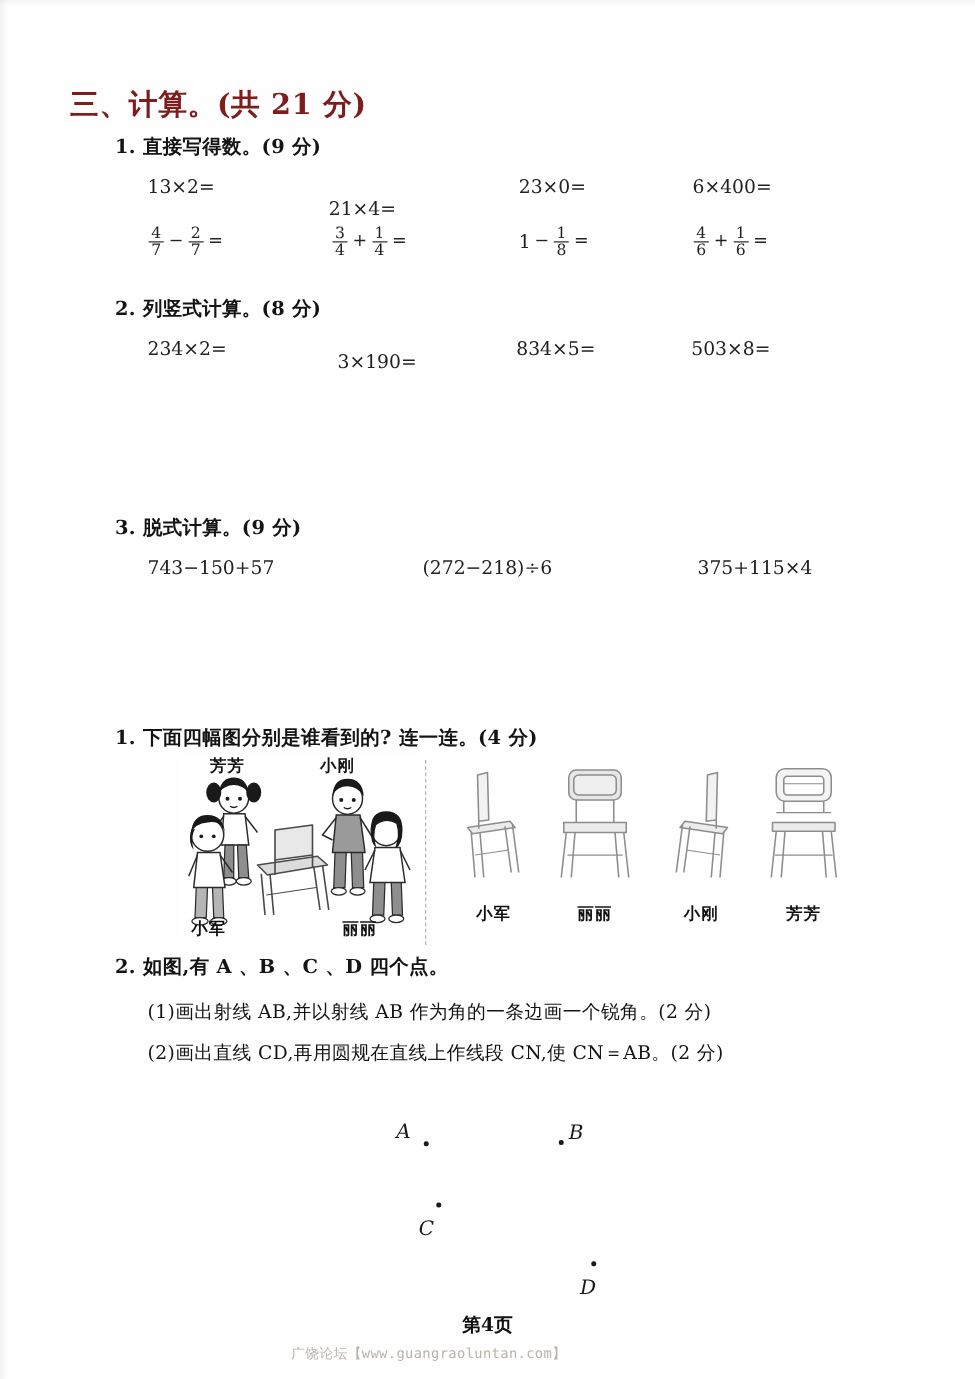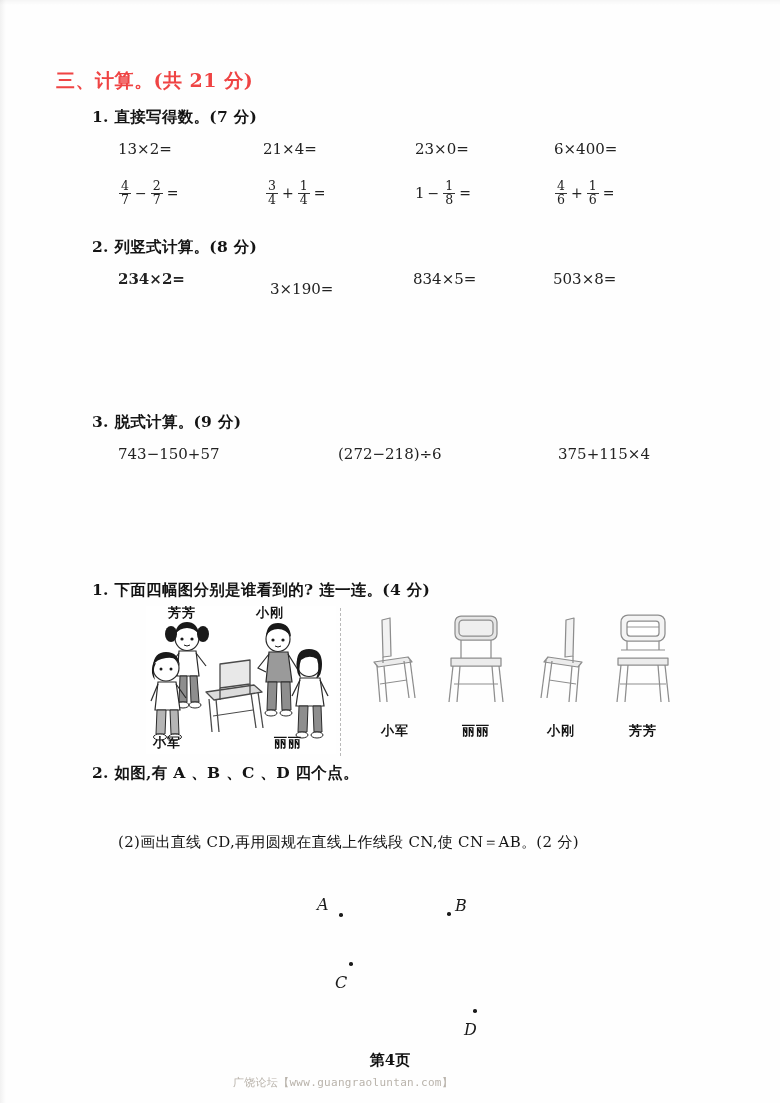--- a/index.html
+++ b/index.html
@@ -18,22 +18,22 @@
   
   .edge-left{position:absolute;left:0;top:0;width:6px;height:100%;
     background:linear-gradient(to right,rgba(0,0,0,0.05),rgba(0,0,0,0));}
   .edge-top{position:absolute;left:0;top:0;height:5px;width:100%;
     background:linear-gradient(to bottom,rgba(0,0,0,0.035),rgba(0,0,0,0));}
 
   
   .cn{font-family:"DejaVu Serif","Liberation Serif",serif;}
   .sec-head{
     position:absolute;
-    font-size:19px;font-weight:bold;letter-spacing:.5px;
-    color:#ef4444;
+    font-size:23px;font-weight:bold;letter-spacing:.5px;
+    color:#7f1d1d;
   }
   .q-head{
     position:absolute;
     font-size:15.5px;font-weight:bold;color:#141414;
     letter-spacing:.3px;
   }
   .expr{
     position:absolute;
     font-size:15px;color:#222;
     font-family:"DejaVu Serif","Liberation Serif",serif;
@@ -89,25 +89,25 @@
 <body>
 
 <div class="page">
   <div class="edge-left"></div>
   <div class="edge-top"></div>
 
   <div class="sec-head cn" style="left:56px;top:68px;">三、计算。(共 21 分)</div>
 
   <div class="q-head cn" style="left:92px;top:107px;">
     <span>1.</span>
-    <span>直接写得数。(7 分)</span>
+    <span>直接写得数。(9 分)</span>
   </div>
 
   <div class="expr" style="left:118px;top:140px;">13×2=</div>
-  <div class="expr" style="left:263px;top:140px;">21×4=</div>
+  <div class="expr" style="left:263px;top:158px;">21×4=</div>
   <div class="expr" style="left:415px;top:140px;">23×0=</div>
   <div class="expr" style="left:554px;top:140px;">6×400=</div>
 
   <div class="frac-line" style="left:118px;top:180px;">
     <span class="frac">
       <span class="n">4</span>
       <span class="d">7</span>
     </span>
     <span class="op">−</span>
     <span class="frac">
@@ -150,21 +150,21 @@
       <span class="n">1</span>
       <span class="d">6</span>
     </span>
     <span class="eq">=</span>
   </div>
 
   <div class="q-head cn" style="left:92px;top:237px;">
     <span>2.</span>
     <span>列竖式计算。(8 分)</span>
   </div>
-  <div class="expr" style="left:118px;top:270px;font-weight:bold;">234×2=</div>
+  <div class="expr" style="left:118px;top:270px;">234×2=</div>
   <div class="expr" style="left:270px;top:280px;">3×190=</div>
   <div class="expr" style="left:413px;top:270px;">834×5=</div>
   <div class="expr" style="left:553px;top:270px;">503×8=</div>
 
   <div class="q-head cn" style="left:92px;top:412px;">
     <span>3.</span>
     <span>脱式计算。(9 分)</span>
   </div>
   <div class="expr" style="left:118px;top:445px;">743−150+57</div>
   <div class="expr" style="left:338px;top:445px;">(272−218)÷6</div>
@@ -334,20 +334,21 @@
         </g>
       </svg>
       <div class="cname cn">芳芳</div>
     </div>
   </div>
 
   <div class="q-head cn" style="left:92px;top:763px;">
     <span>2.</span>
     <span>如图,有 A 、B 、C 、D 四个点。</span>
   </div>
+  <div class="q-head cn" style="left:118px;top:800px;font-weight:normal;font-size:15px;">(1)画出射线 AB,并以射线 AB 作为角的一条边画一个锐角。(2 分)</div>
   <div class="q-head cn" style="left:118px;top:833px;font-weight:normal;font-size:15px;">(2)画出直线 CD,再用圆规在直线上作线段 CN,使 CN＝AB。(2 分)</div>
 
   <div class="pt-label" style="left:317px;top:895px;">A</div>
   <div class="pt-dot" style="left:339px;top:913px;"></div>
 
   <div class="pt-label" style="left:455px;top:896px;">B</div>
   <div class="pt-dot" style="left:447px;top:912px;"></div>
 
   <div class="pt-label" style="left:335px;top:973px;">C</div>
   <div class="pt-dot" style="left:349px;top:962px;"></div>

